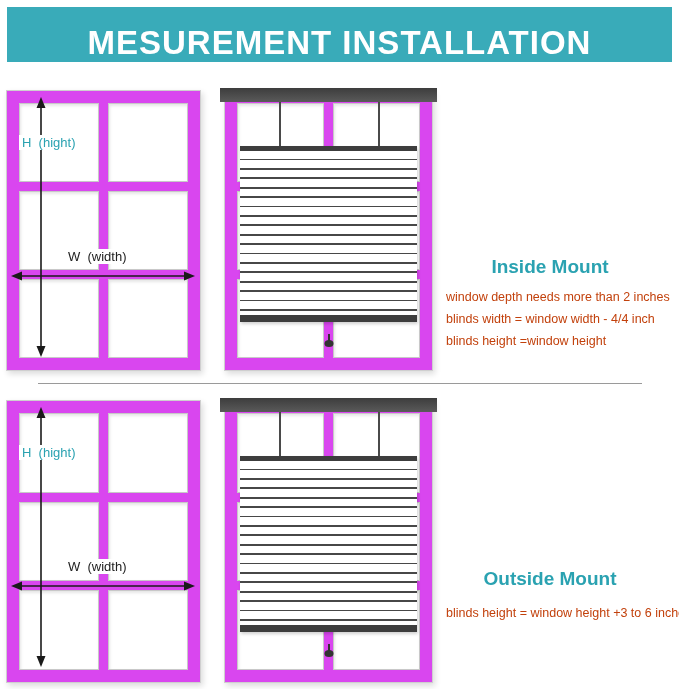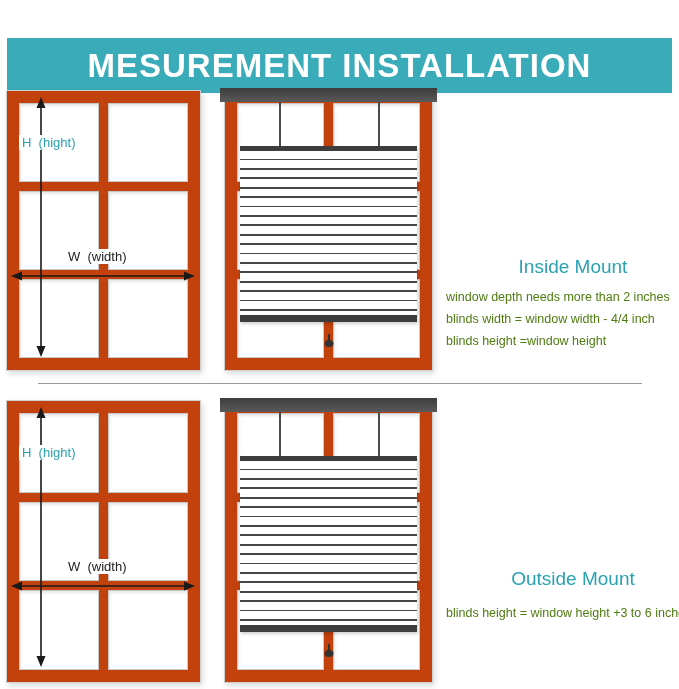--- a/index.html
+++ b/index.html
@@ -9,25 +9,25 @@
     --frame_line:#cfcfcf;
     --blind_dark:#474747;
   }
   *{box-sizing:border-box;}
   html,body{margin:0;padding:0;background:#fff;}
   body{font-family:"Liberation Sans", sans-serif;}
   .page{position:relative;width:679px;height:689px;margin:0 auto;background:#fff;overflow:hidden;}
 
   
   .banner{position:absolute;left:7px;top:7px;width:665px;height:55px;background:var(--banner);
-          display:flex;align-items:center;justify-content:center;margin-top:31px;}
+          display:flex;align-items:flex-end;justify-content:center;}
   .banner span{color:#fff;font-size:33px;font-weight:bold;letter-spacing:1px;white-space:pre;}
 
   
-  .window{position:absolute;background:#c2410c;border:1.5px solid var(--frame_line);
+  .window{position:absolute;background:#d946ef;border:1.5px solid var(--frame_line);
           box-shadow:2px 3px 6px rgba(0,0,0,.14);padding-left:14px;}
   .panes{position:absolute;inset:12px;display:grid;grid-template-rows:1fr 1fr 1fr;
          grid-template-columns:1fr 1fr;gap:9px;}
   .pane{background:#fff;border:1px solid #c8c8c8;box-shadow:inset 1px 2px 3px rgba(0,0,0,.10);}
 
   .win-m1{left:6px;top:90px;width:195px;height:281px;}
   .win-b1{left:224px;top:90px;width:209px;height:281px;}
   .win-m2{left:6px;top:400px;width:195px;height:283px;}
   .win-b2{left:224px;top:400px;width:209px;height:283px;}
 
@@ -44,25 +44,25 @@
   .cord{position:absolute;top:11px;width:2px;height:46px;background:#4a4a4a;z-index:2;}
   .cord.c1{left:54px;} .cord.c2{left:153px;}
   .shade{position:absolute;left:15px;right:15px;top:55px;height:176px;z-index:3;
          border-top:5px solid #3d3d3d;border-bottom:7px solid #3d3d3d;
          background:repeating-linear-gradient(to bottom,#ffffff 0px,#ffffff 7.6px,var(--blind_dark) 7.6px,var(--blind_dark) 9.4px);
          box-shadow:1px 2px 3px rgba(0,0,0,.18);}
   .pull-line{position:absolute;left:50%;top:243px;width:2px;height:7px;background:#333;z-index:4;transform:translateX(-1px);}
   .pull-knob{position:absolute;left:50%;top:249px;width:9px;height:7px;border-radius:50%;background:#333;z-index:4;transform:translateX(-50%);}
 
   
-  .mount-title{position:absolute;left:468px;width:210px;margin:0;text-align:center;
-               color:var(--accent);font-size:19px;font-weight:normal;}
+  .mount-title{position:absolute;left:445px;width:210px;margin:0;text-align:center;
+               color:var(--accent);font-size:19px;font-weight:bold;}
   .title-inside{top:256px;}
   .title-outside{top:568px;text-align:center;}
-  .mount-lines{position:absolute;left:446px;width:233px;color:#4d7c0f;font-size:12.5px;line-height:22px;}
+  .mount-lines{position:absolute;left:446px;width:233px;color:#c2410c;font-size:12.5px;line-height:22px;}
   .lines-inside{top:286px;}
   .lines-outside{top:602px;}
   .mount-lines p{margin:0;white-space:nowrap;}
 
   .divider{position:absolute;left:38px;top:383px;width:604px;height:0;border-top:1px solid #9a9a9a;}
 </style>
 </head>
 <body>
 
 <div class="page">

